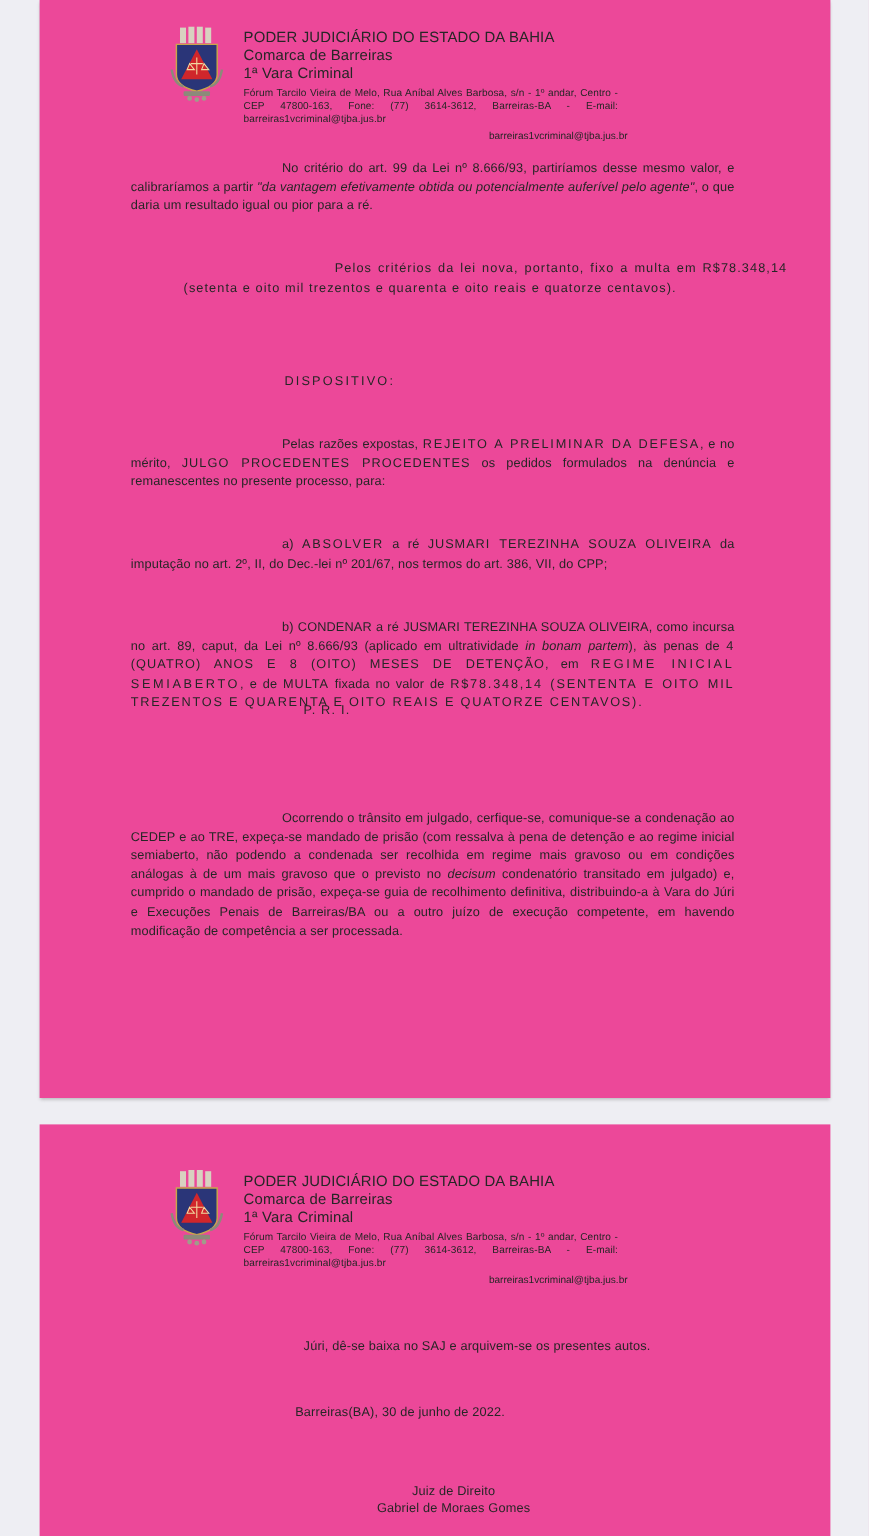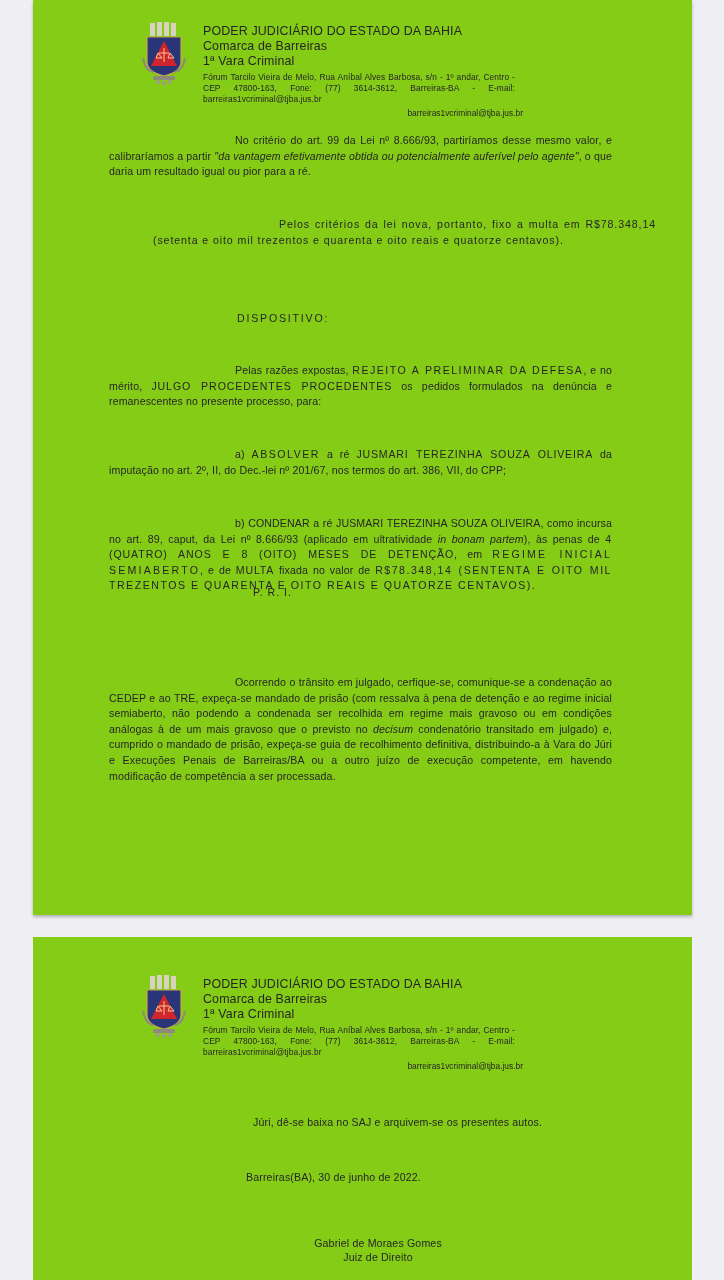--- a/index.html
+++ b/index.html
@@ -13,21 +13,21 @@
     }
     .viewer {
       position: relative;
       width: 724px;
       height: 1280px;
     }
     .page {
       position: absolute;
       left: 33px;
       width: 659px;
-      background: #84cc16;
+      background: #ec4899;
     }
     .page-1 {
       top: 0;
       height: 915px;
       box-shadow: 0 2px 3px rgba(0,0,0,0.25);
     }
     .page-2 {
       top: 937px;
       height: 343px;
     }
@@ -180,17 +180,17 @@
         <div class="lh-title">Comarca de Barreiras</div>
         <div class="lh-title">1ª Vara Criminal</div>
         <div class="lh-address">Fórum Tarcilo Vieira de Melo, Rua Aníbal Alves Barbosa, s/n - 1º andar, Centro - CEP 47800-163, Fone: (77) 3614-3612, Barreiras-BA - E-mail: barreiras1vcriminal@tjba.jus.br</div>
         <div class="lh-email2">barreiras1vcriminal@tjba.jus.br</div>
       </div>
     </div>
 
     <div class="centered-line" style="left:220px; top:179px;">Júri, dê-se baixa no SAJ e arquivem-se os presentes autos.</div>
     <div class="centered-line" style="left:213px; top:234px;text-align:center;">Barreiras(BA), 30 de junho de 2022.</div>
     <div class="signature" style="left:200px; top:300px;">
+      <div>Juiz de Direito</div>
       <div>Gabriel de Moraes Gomes</div>
-      <div>Juiz de Direito</div>
     </div>
   </div>
 </div>
 
 </body></html>

